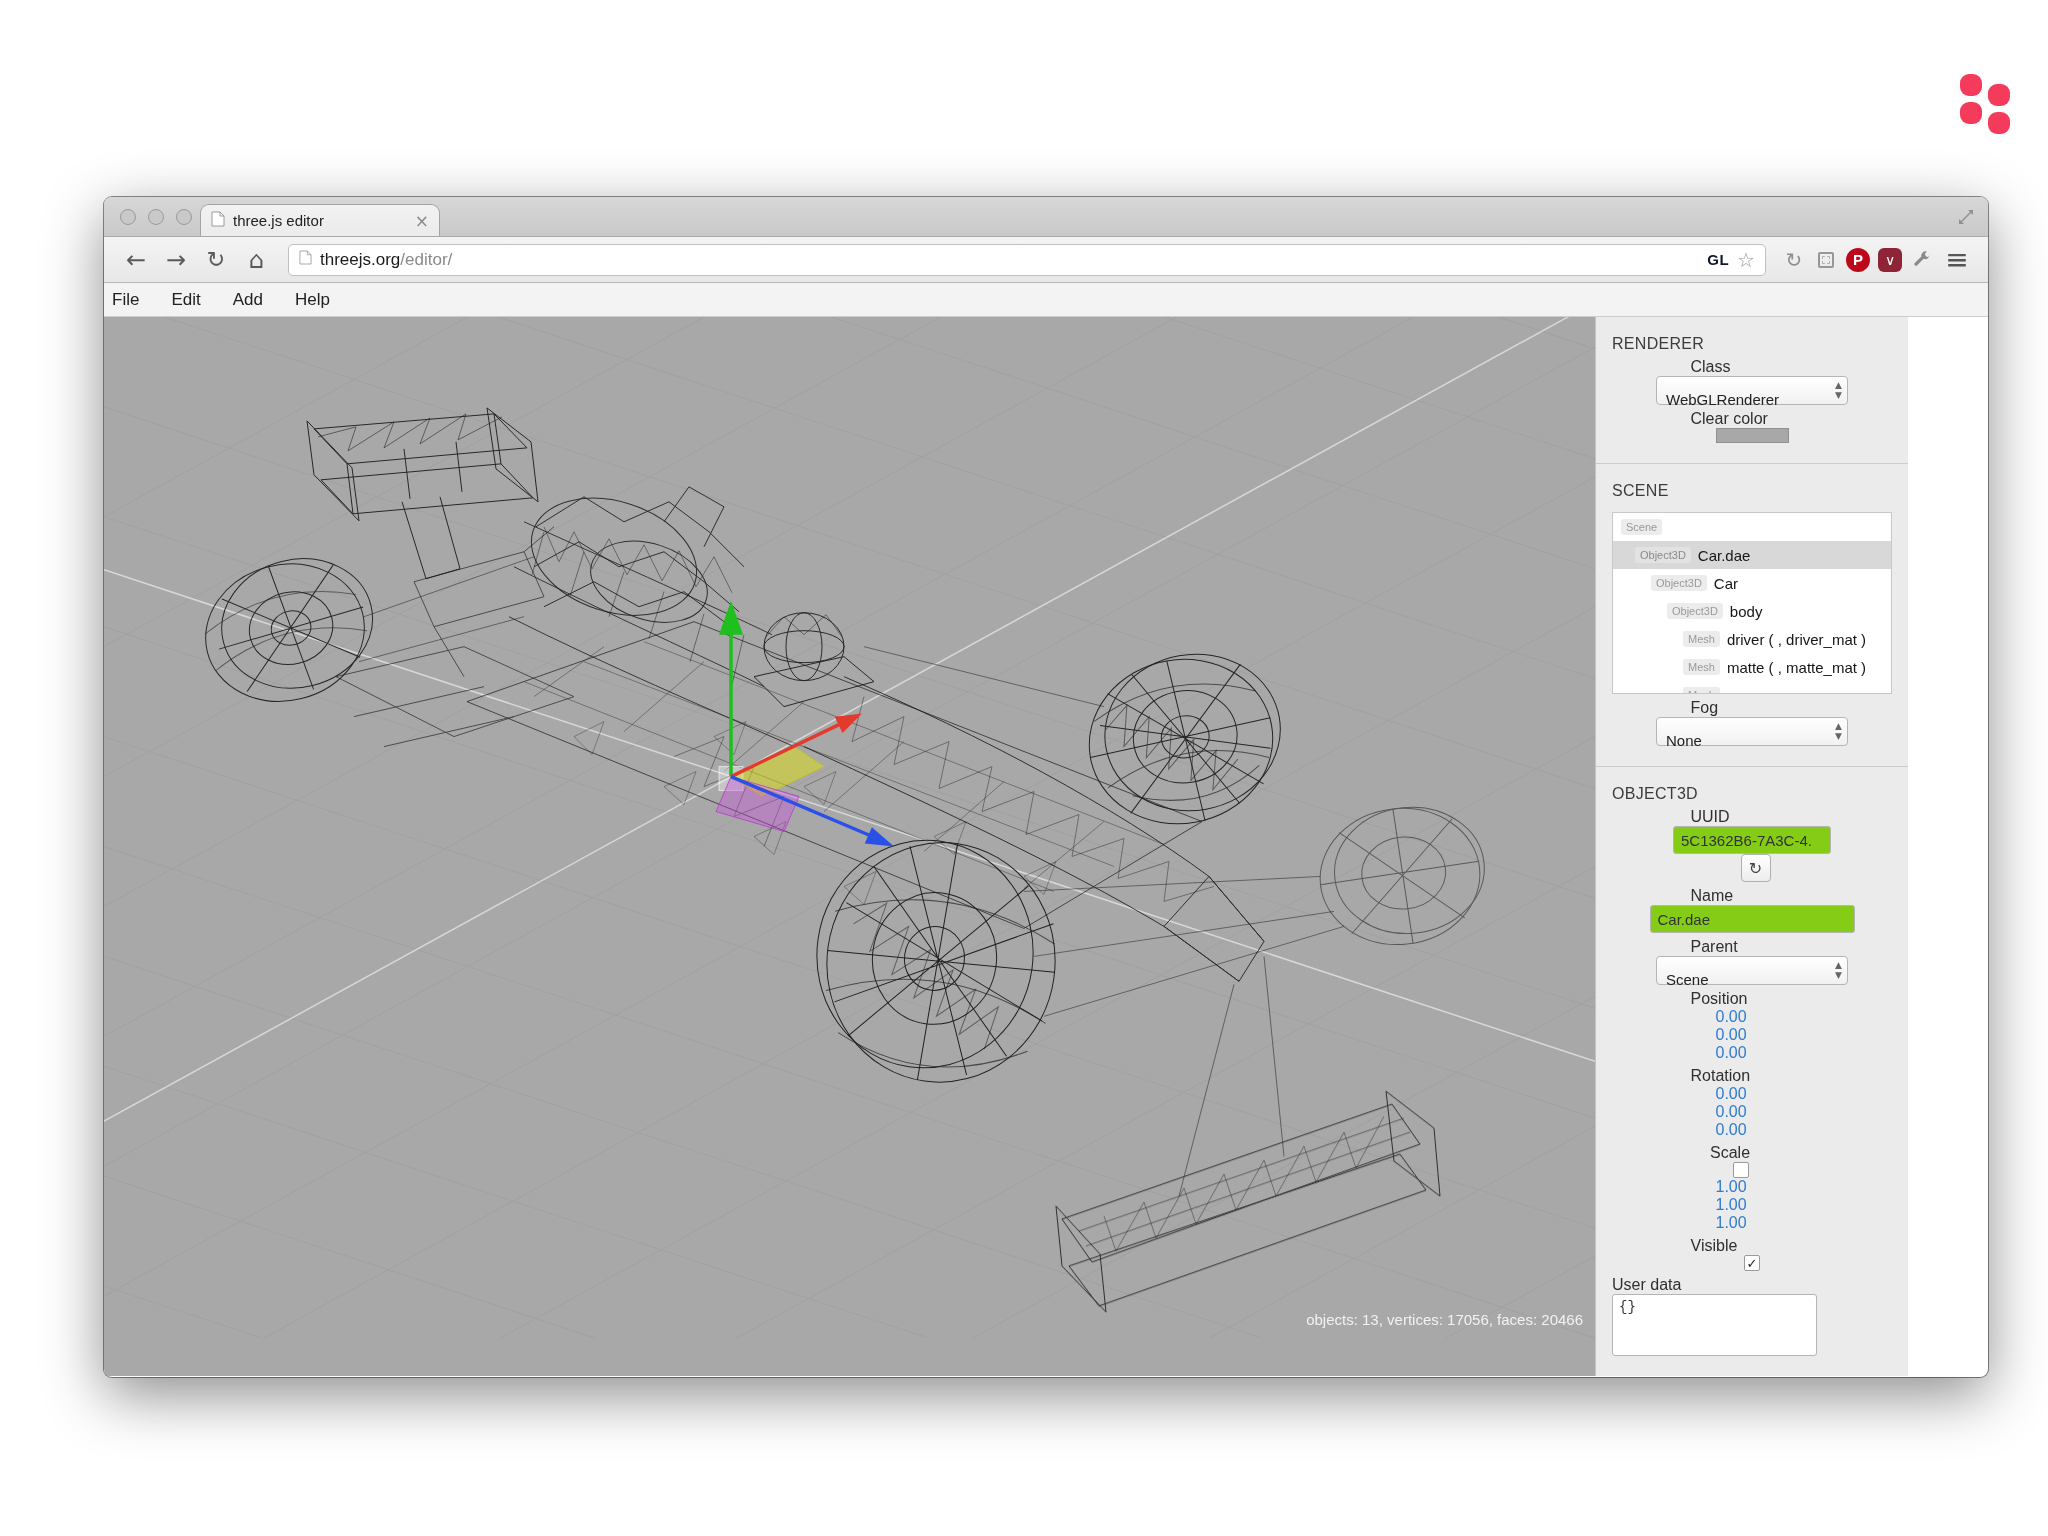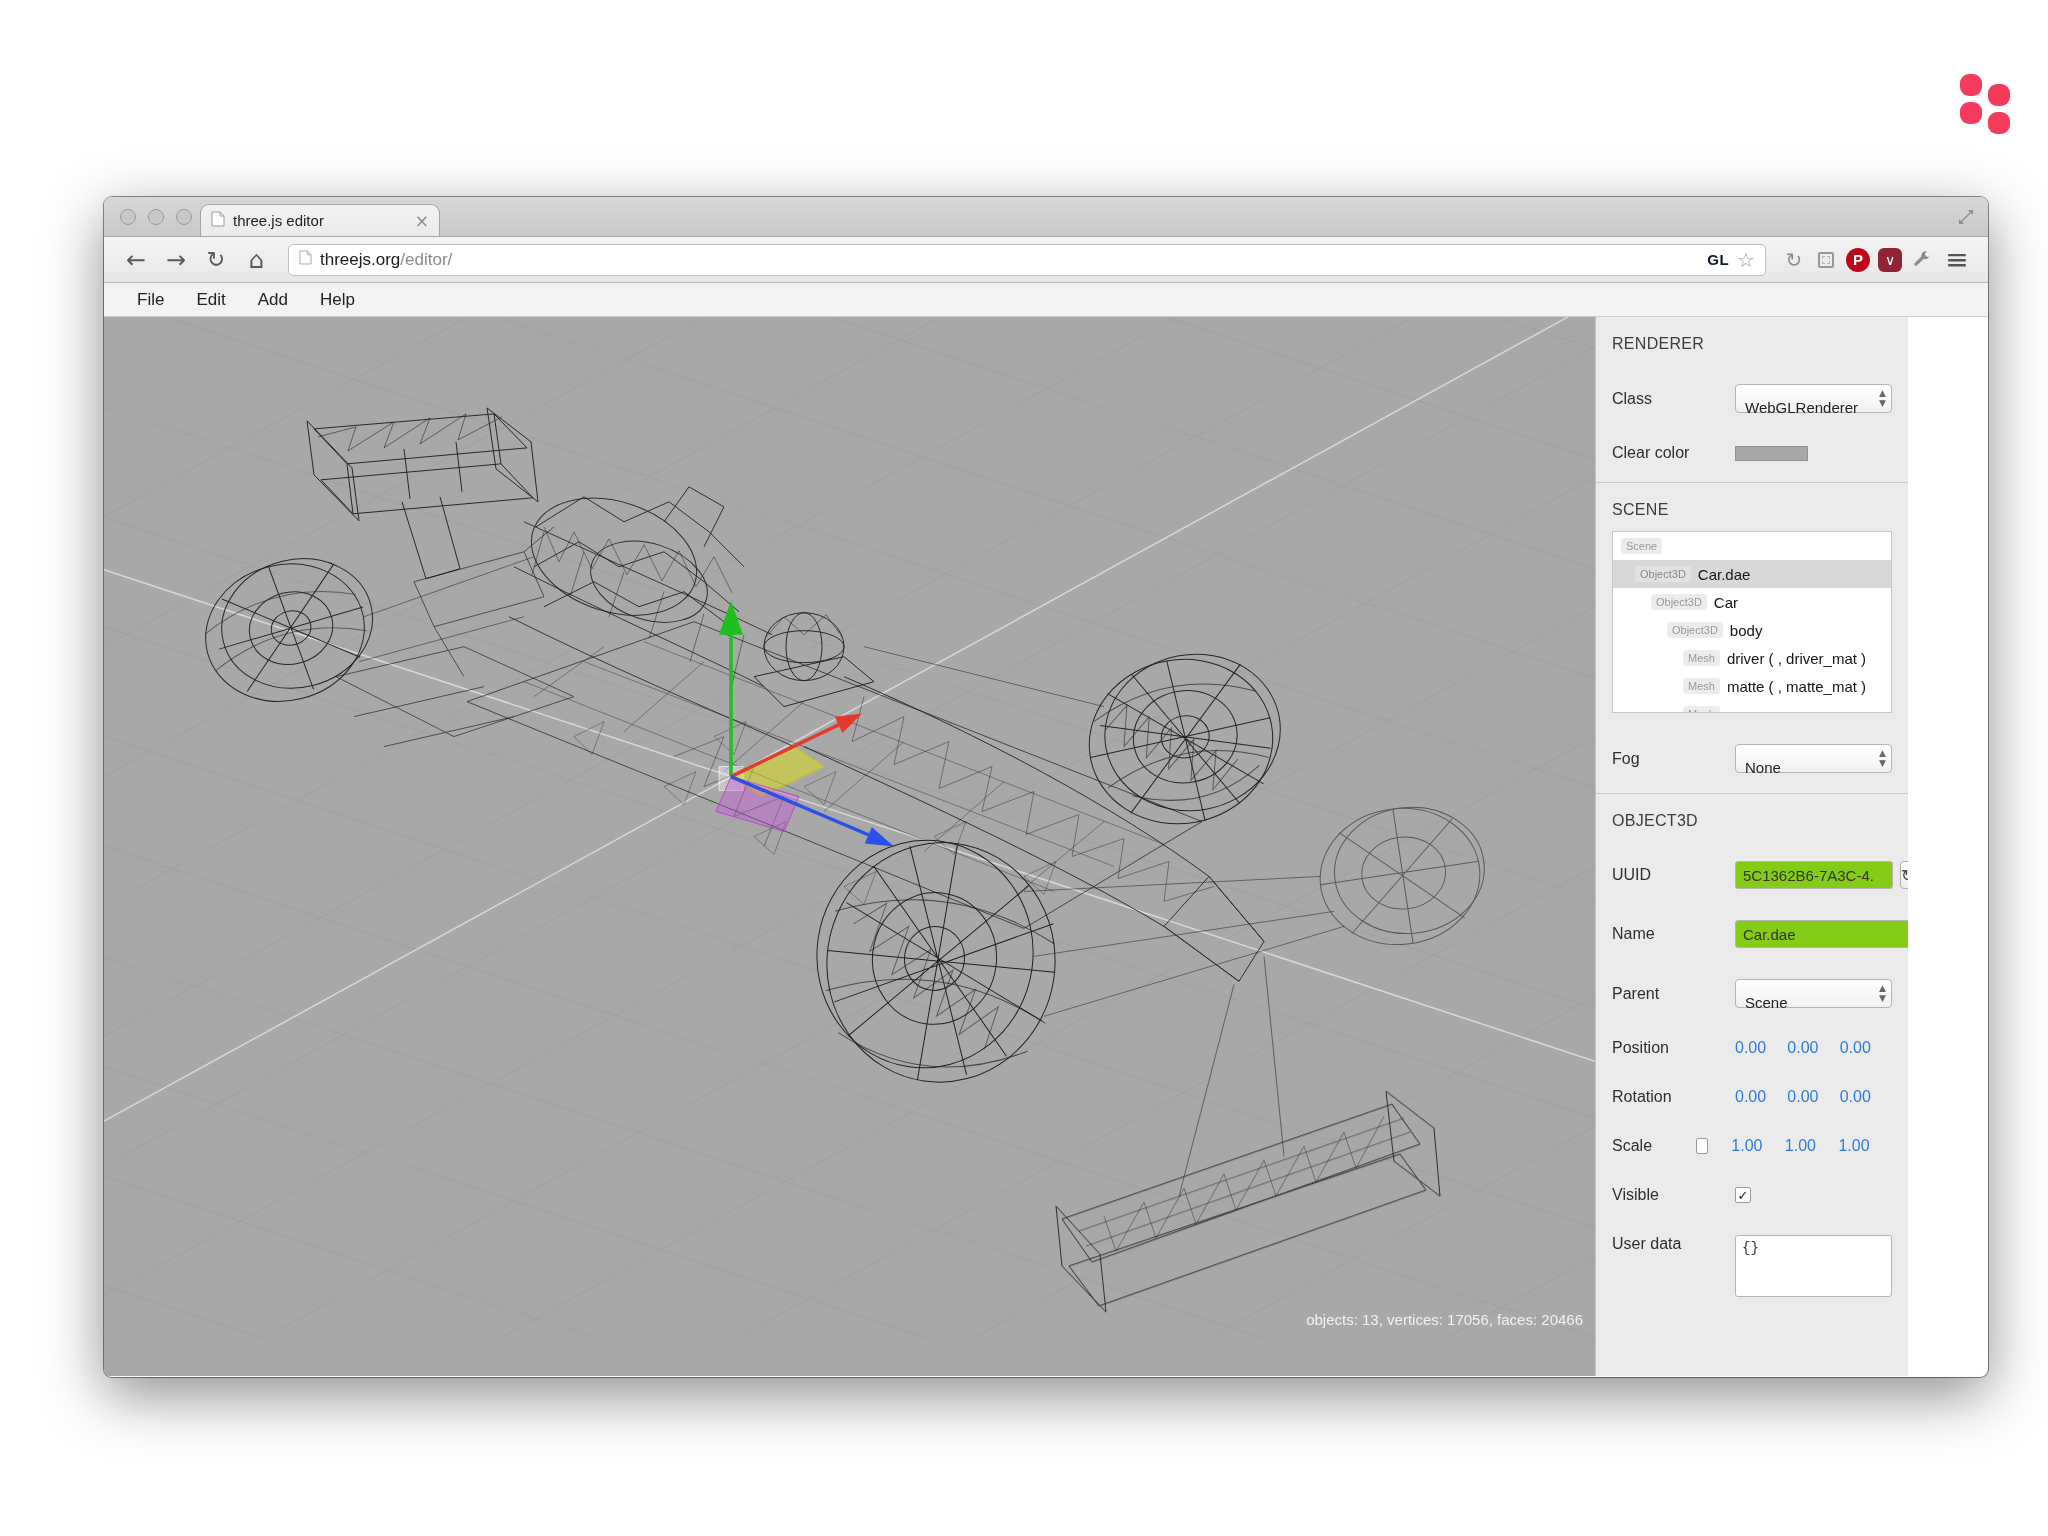--- a/index.html
+++ b/index.html
@@ -47,21 +47,21 @@
   .crop-box::after { content: ""; position: absolute; left: 2px; top: 2px; right: 2px; bottom: 2px;
     border: 1px dashed #b5b5b5; }
   .pin { width: 24px; height: 24px; border-radius: 50%; background: #bd081c; color: #fff;
     font-weight: bold; font-size: 15px; display: flex; align-items: center; justify-content: center; }
   .pocket { width: 24px; height: 24px; border-radius: 6px; background: #8f2437; color: #fff;
     font-size: 14px; display: flex; align-items: center; justify-content: center; }
   .menu-glyph { font-size: 28px; color: #555; width: 34px; text-align: center; }
 
   
   .menubar { height: 34px; background: #f3f3f3; border-bottom: 1px solid #cccccc;
-    display: flex; align-items: center; gap: 32px; padding-left: 33px; }
+    display: flex; align-items: center; gap: 32px; padding-left: 8px; }
   .menu-item { font-size: 17px; color: #222; }
 
   
   .content { display: flex; height: 1059px; }
   .viewport { position: relative; width: 1491px; background: #a8a8a8; }
   .scene-area { position: absolute; left: 0; top: 0; right: 0; bottom: 38px; }
   .scene-area svg { width: 100%; height: 100%; display: block; }
   .stats { position: absolute; right: 12px; bottom: 48px; font-size: 15px; color: #f2f2f2; }
   .vtoolbar { position: absolute; left: 0; right: 0; bottom: 0; height: 38px; background: #8e8e8e;
     border-top: 1px solid #7b7b7b; display: flex; align-items: center; padding-left: 12px; gap: 10px; }
@@ -73,21 +73,21 @@
   .cb { width: 15px; height: 15px; background: #fff; border: 1px solid #777; border-radius: 2px;
     display: inline-flex; align-items: center; justify-content: center; font-size: 12px; color: #222; }
   .cb-label { font-size: 15px; color: #1d1d1d; margin-left: 4px; }
   .gap-l { margin-left: 18px; }
 
   
   .sidebar { width: 313px; background: #ebebeb; border-left: 1px solid #c3c3c3; overflow: hidden; }
   .section { padding: 18px 16px 20px; }
   .sep { border-top: 1px solid #cccccc; }
   .shead { font-size: 16px; color: #3c3c3c; letter-spacing: .3px; }
-  .srow { display: flex; align-items: center; margin-top: 31px; }
+  .srow { display: flex; align-items: center; margin-top: 5px; flex-direction: column; }
   .slabel { width: 123px; flex: none; font-size: 16px; color: #2f2f2f; }
   .slabel.narrow { width: 84px; }
   .sselect { width: 192px; height: 29px; background: linear-gradient(#ffffff,#f1f1f1);
     border: 1px solid #b5b5b5; border-radius: 4px; display: flex; align-items: center;
     padding: 17px 26px 0 9px; font-size: 15px; color: #222; position: relative; }
   .stepper { position: absolute; right: 5px; top: 3px; display: flex; flex-direction: column;
     line-height: 10px; font-size: 9px; color: #666; }
   .swatch { width: 73px; height: 15px; background: #a8a8a8; border: 1px solid #919191; }
   .sinput { height: 28px; border: 1px solid #b5b5b5; border-radius: 3px; background: #84cc16;
     font-size: 15px; color: #333; padding: 0 7px; font-family: "Liberation Sans", sans-serif; }

